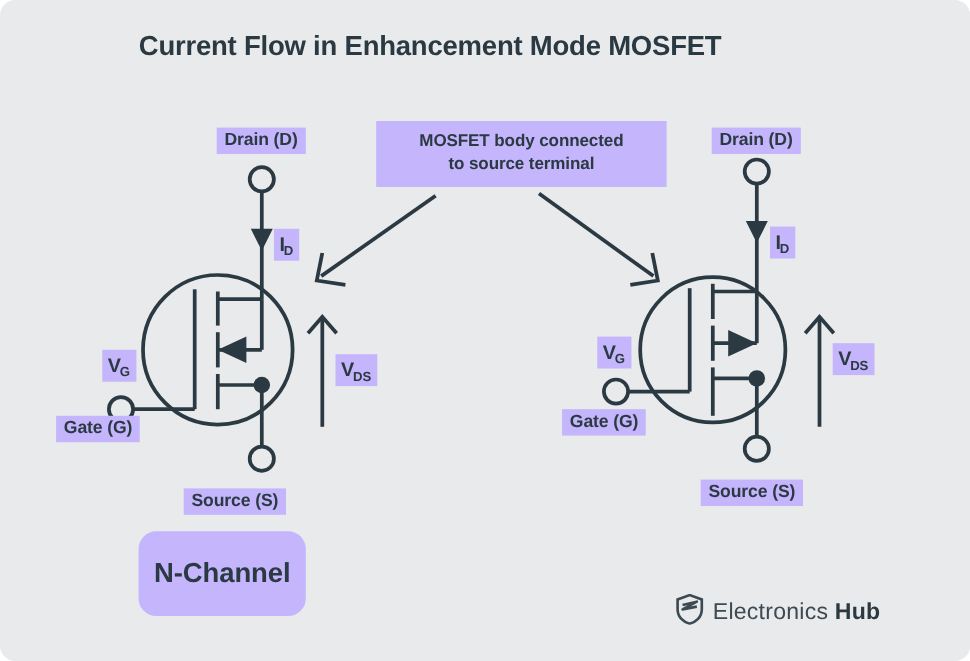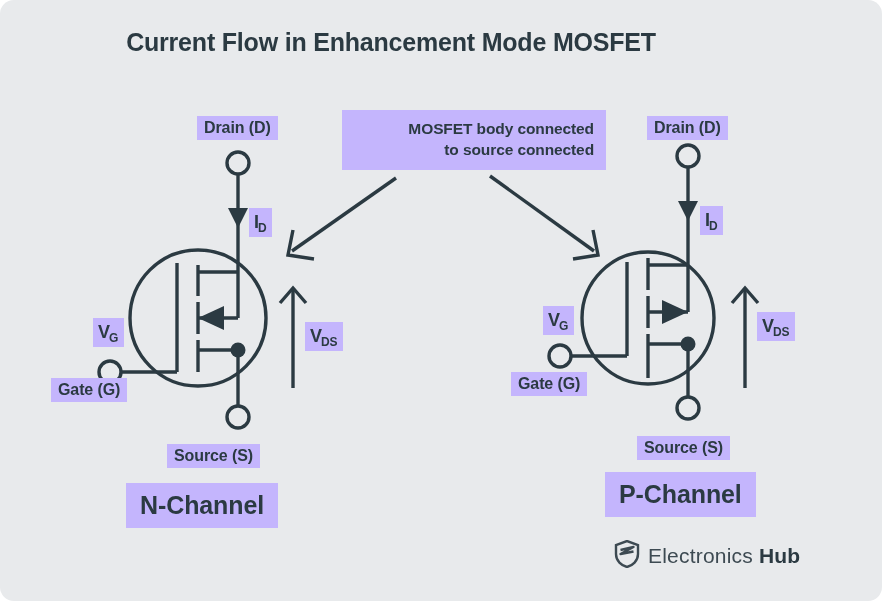--- a/index.html
+++ b/index.html
@@ -47,21 +47,22 @@
     font-weight: bold;
     color: #2b3a42;
     letter-spacing: -0.2px;
   }
   .lbl-terminal {
     font-size: 16px;
     padding: 3px 7px;
   }
   .lbl-channel {
     font-size: 25px;
-    padding: 8px 14px;
+    padding: 24px 14px;
+    border-radius: 16px;
   }
   .lbl-note {
     font-size: 15.5px;
     padding: 9px 12px;
     text-align: center;
     white-space: normal;
     line-height: 1.35;
   }
   .lbl-sub {
     font-size: 18px;
@@ -165,24 +166,24 @@
       <g>
         <line x1="396" y1="178" x2="292" y2="251"></line>
         <polyline points="293,230 288,255 314,259" stroke-width="3.4" fill="none"></polyline>
         <line x1="490" y1="176" x2="594" y2="251"></line>
         <polyline points="573,259 598,255 593,230" stroke-width="3.4" fill="none"></polyline>
       </g>
 
     </g>
   </svg>
 
-  <div class="hl lbl-note" style="left:342px; top:110px; width:240px;text-align:right;">
+  <div class="hl lbl-note" style="left:342px; top:110px; width:240px;">
     <span>MOSFET body connected</span>
     <br>
-    <span>to source connected</span>
+    <span>to source terminal</span>
   </div>
 
   <div class="hl lbl-terminal" style="left:197px; top:116px;">Drain (D)</div>
 
   <div class="hl lbl-sub" style="left:249px; top:208px;"><span>I</span><sub>D</sub></div>
 
   <div class="hl lbl-sub" style="left:93px; top:318px;"><span>V</span><sub>G</sub></div>
 
   <div class="hl lbl-sub" style="left:305px; top:322px;"><span>V</span><sub>DS</sub></div>
 
@@ -197,21 +198,20 @@
   <div class="hl lbl-sub" style="left:700px; top:206px;"><span>I</span><sub>D</sub></div>
 
   <div class="hl lbl-sub" style="left:543px; top:306px;"><span>V</span><sub>G</sub></div>
 
   <div class="hl lbl-sub" style="left:757px; top:312px;"><span>V</span><sub>DS</sub></div>
 
   <div class="hl lbl-terminal" style="left:511px; top:372px;">Gate (G)</div>
 
   <div class="hl lbl-terminal" style="left:637px; top:436px;">Source (S)</div>
 
-  <div class="hl lbl-channel" style="left:605px; top:472px;">P-Channel</div>
 
   <div class="brand">
     <span>
       <svg width="26" height="28" viewBox="0 0 26 28">
         <path d="M13 1 L24 5 L24 14 C24 21 18.5 25.5 13 27 C7.5 25.5 2 21 2 14 L2 5 Z" fill="none" stroke="#3d4a52" stroke-width="2.4"></path>
         <path d="M6.5 10 L19.5 7 L6.5 14 L19.5 11.5" fill="none" stroke="#3d4a52" stroke-width="2.4" stroke-linejoin="round"></path>
       </svg>
     </span>
     <span class="brand-text"><span>Electronics</span> <b>Hub</b></span>
   </div>

